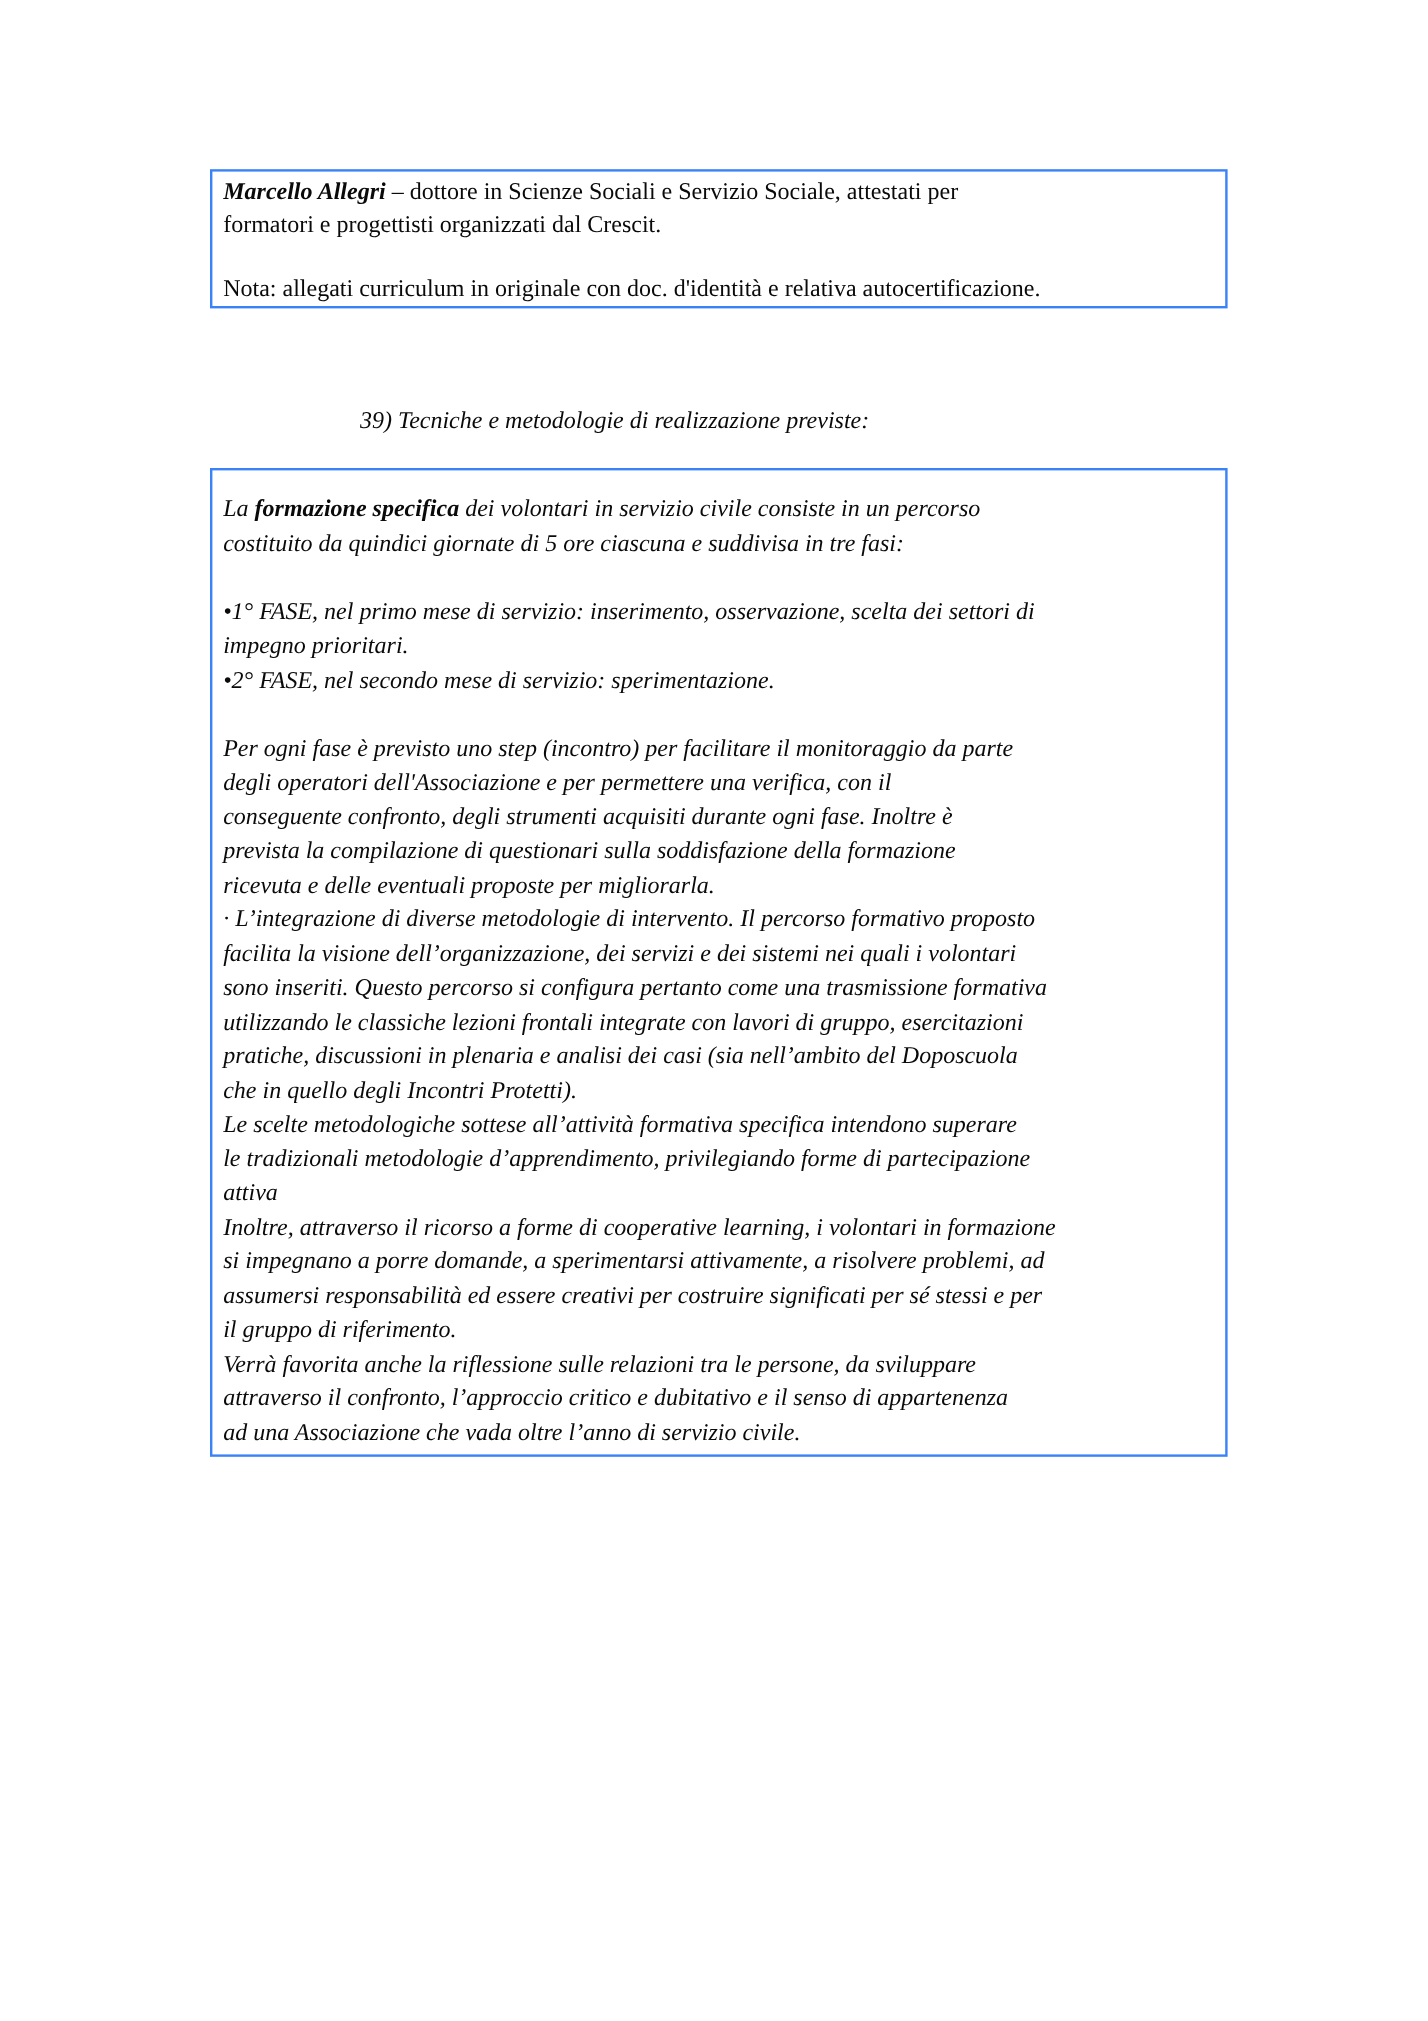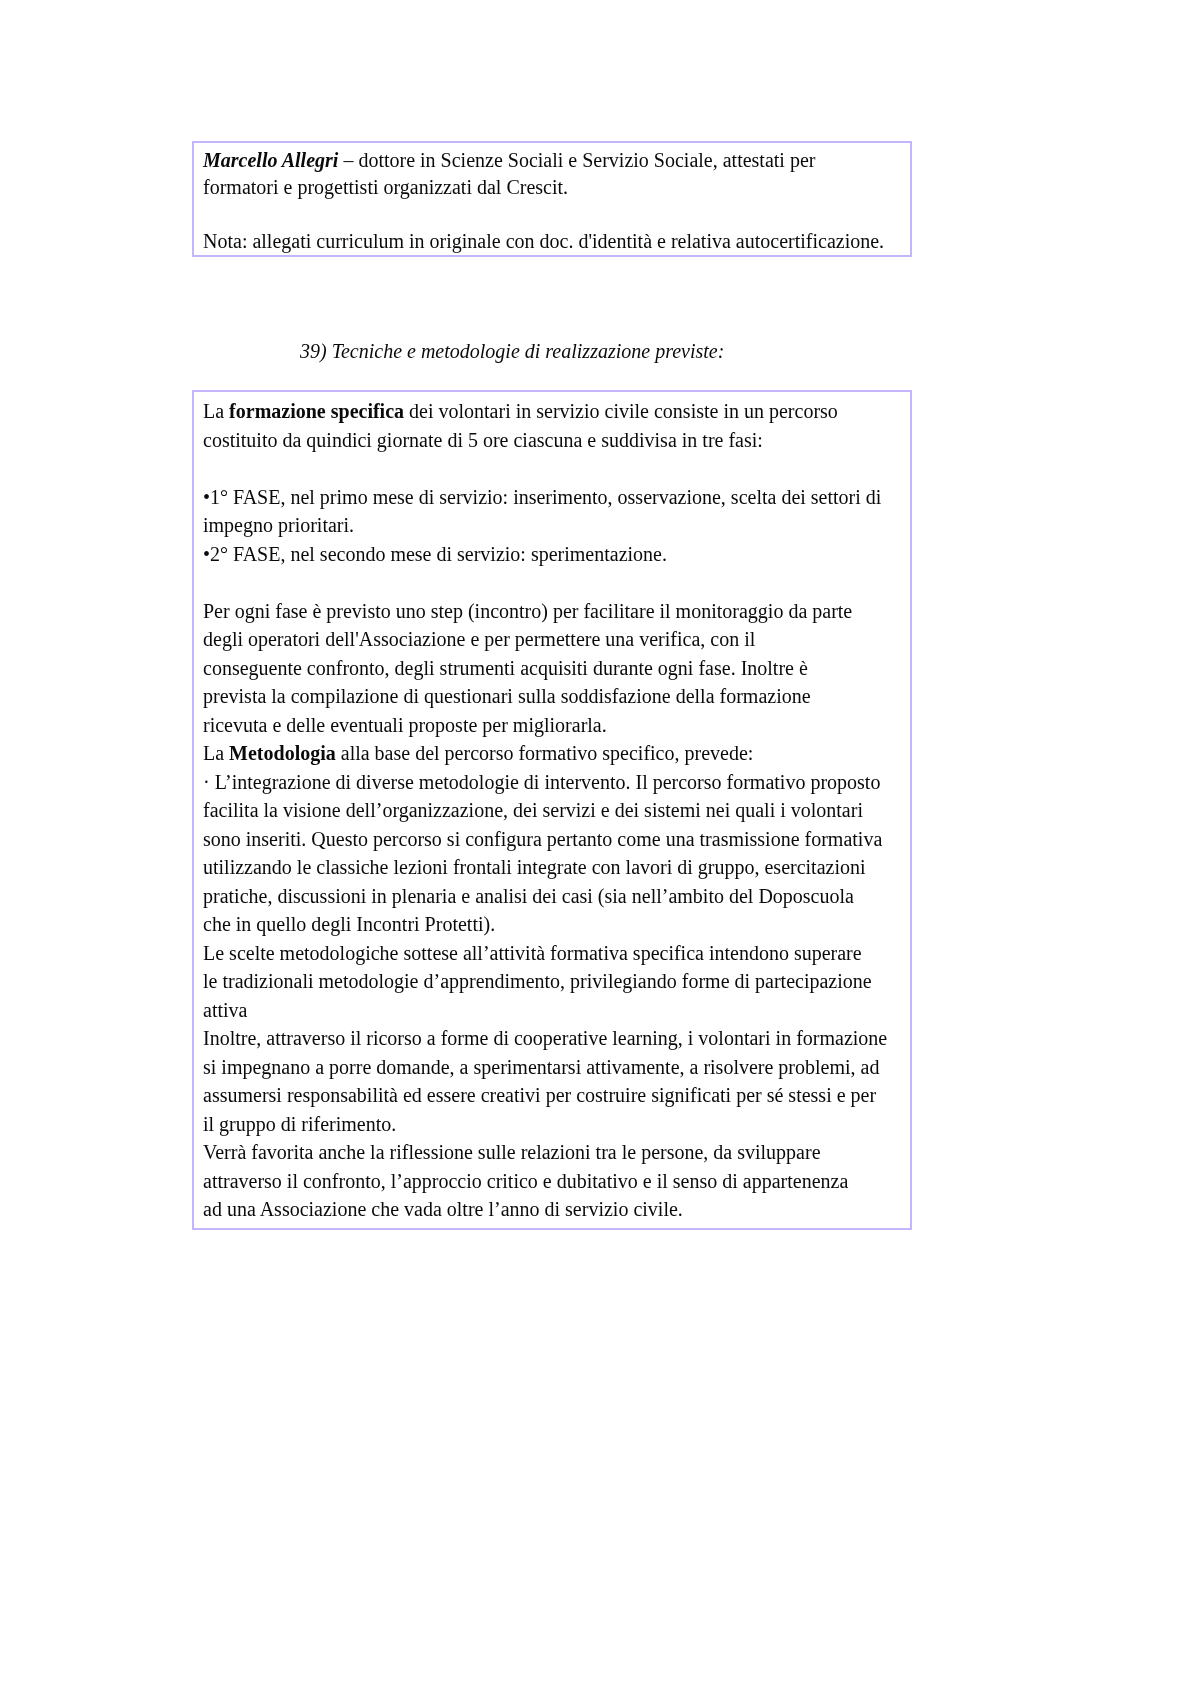--- a/index.html
+++ b/index.html
@@ -12,35 +12,36 @@
     width: 1190px;
     height: 1684px;
     background: #ffffff;
     color: #0a0a0a;
     font-family: "Liberation Serif", "DejaVu Serif", serif;
     font-size: 20px;
     overflow: hidden;
   }
   .tbox {
     position: absolute;
-    left: 192px;
-    width: 720px;
+    left: 175px;
+    width: 848px;
     box-sizing: border-box;
-    border: 2px solid #c4b5fd;
+    border: 2px solid #3b82f6;
     background: #ffffff;
   }
   .trainers-box {
     top: 141px;
     padding: 4px 8px 0 9px;
     line-height: 27px;
   }
   .training-box {
     top: 390px;
-    padding: 5px 8px 4px 9px;
+    padding: 18px 8px 4px 9px;
     line-height: 28.5px;
+    font-style: italic;
   }
   .line {
     white-space: pre-wrap;
     margin: 0;
   }
   .b1-blank { height: 27px; }
   .b2-blank { height: 28.5px; }
   .name {
     font-weight: bold;
     font-style: italic;
@@ -76,21 +77,20 @@
     <div class="line b2-blank"></div>
     <div class="line">•1° FASE, nel primo mese di servizio: inserimento, osservazione, scelta dei settori di
 impegno prioritari.</div>
     <div class="line">•2° FASE, nel secondo mese di servizio: sperimentazione.</div>
     <div class="line b2-blank"></div>
     <div class="line">Per ogni fase è previsto uno step (incontro) per facilitare il monitoraggio da parte
 degli operatori dell'Associazione e per permettere una verifica, con il
 conseguente confronto, degli strumenti acquisiti durante ogni fase. Inoltre è
 prevista la compilazione di questionari sulla soddisfazione della formazione
 ricevuta e delle eventuali proposte per migliorarla.</div>
-    <div class="line"><span>La </span><span class="bold">Metodologia</span><span> alla base del percorso formativo specifico, prevede:</span></div>
     <div class="line">· L’integrazione di diverse metodologie di intervento. Il percorso formativo proposto
 facilita la visione dell’organizzazione, dei servizi e dei sistemi nei quali i volontari
 sono inseriti. Questo percorso si configura pertanto come una trasmissione formativa
 utilizzando le classiche lezioni frontali integrate con lavori di gruppo, esercitazioni
 pratiche, discussioni in plenaria e analisi dei casi (sia nell’ambito del Doposcuola
 che in quello degli Incontri Protetti).</div>
     <div class="line">Le scelte metodologiche sottese all’attività formativa specifica intendono superare
 le tradizionali metodologie d’apprendimento, privilegiando forme di partecipazione
 attiva</div>
     <div class="line">Inoltre, attraverso il ricorso a forme di cooperative learning, i volontari in formazione

